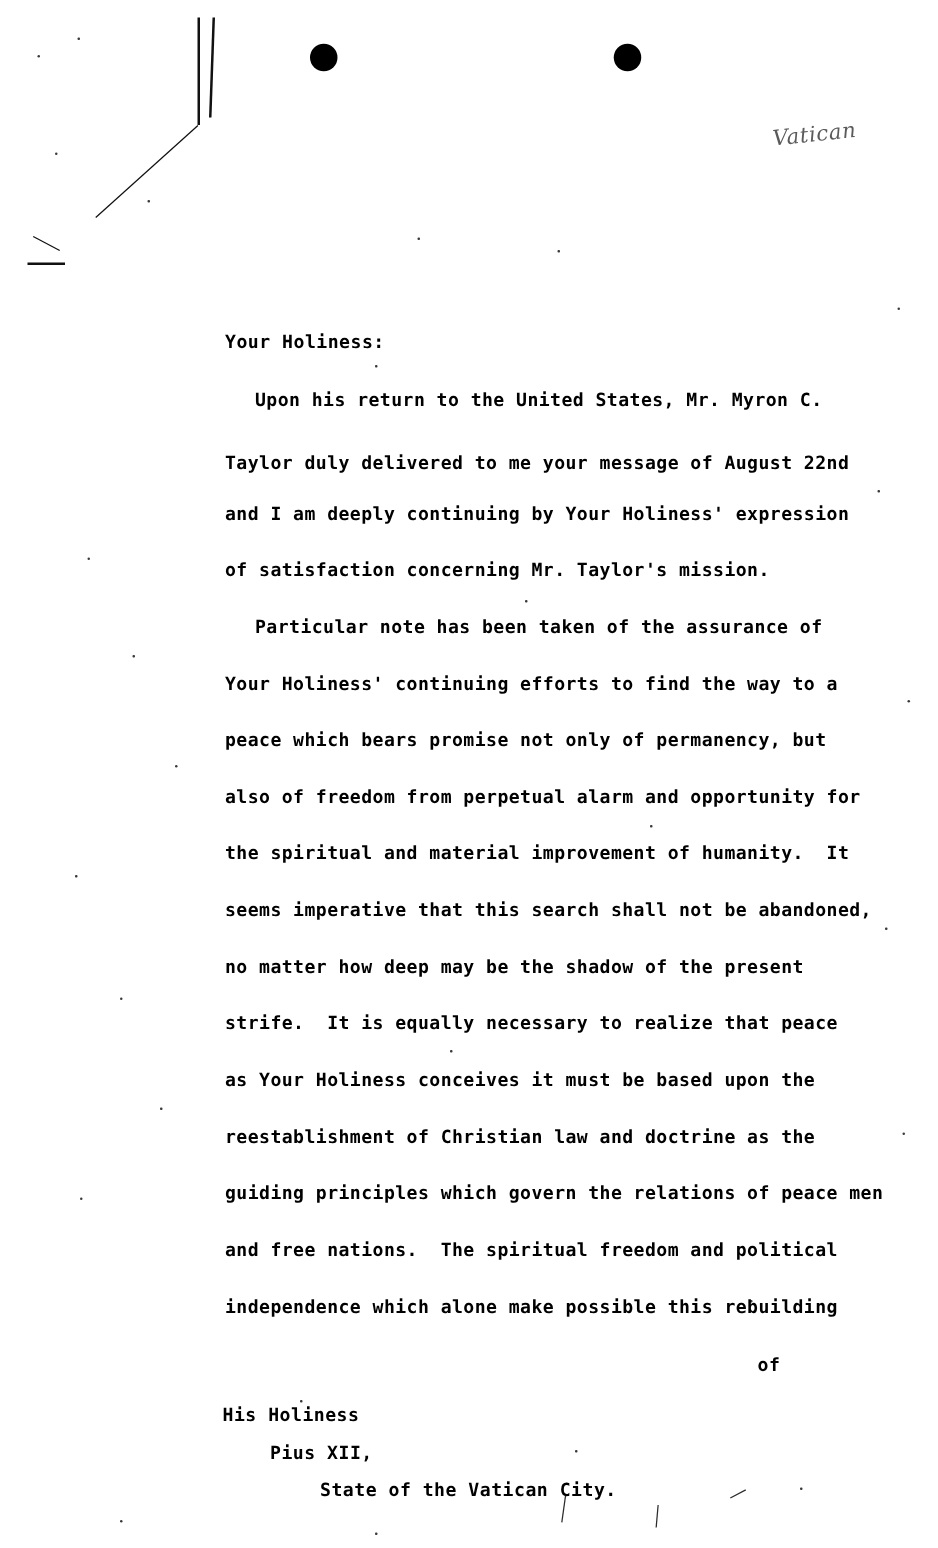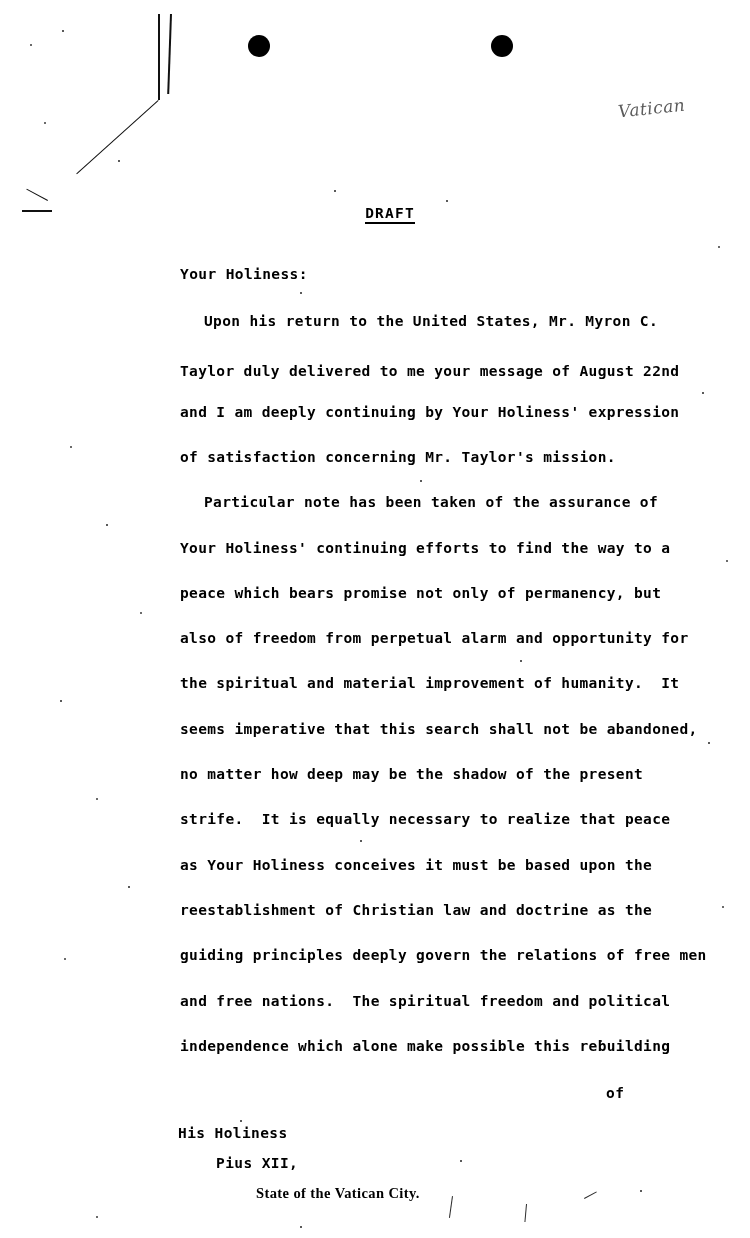--- a/index.html
+++ b/index.html
@@ -97,21 +97,21 @@
   }
   .addr {
     position: absolute;
     font-size: 14.5px;
     font-weight: bold;
     letter-spacing: 0.4px;
     white-space: pre;
   }
   .addr-1 { left: 178px; top: 1125px; }
   .addr-2 { left: 216px; top: 1155px; }
-  .addr-3 { left: 256px; top: 1185px; font-family: Liberation Serif, serif; }
+  .addr-3 { left: 256px; top: 1185px; }
 </style>
 </head>
 <body>
 
 <div class="page">
 
   <div class="punch-hole" style="left:248px; top:35px;"></div>
   <div class="punch-hole" style="left:491px; top:35px;"></div>
 
   <div class="crease" style="left:158px; top:14px; width:1.5px; height:86px;"></div>
@@ -148,42 +148,39 @@
   <div class="speck" style="left:96px; top:1216px; width:2px; height:2px;"></div>
   <div class="speck" style="left:300px; top:1226px; width:1.5px; height:1.5px;"></div>
   <div class="speck" style="left:640px; top:1190px; width:1.5px; height:1.5px;"></div>
 
   <div class="pen-mark" style="left:452px; top:1196px; width:1.2px; height:22px; transform:rotate(8deg);"></div>
   <div class="pen-mark" style="left:526px; top:1204px; width:1.2px; height:18px; transform:rotate(5deg);"></div>
   <div class="pen-mark" style="left:584px; top:1198px; width:14px; height:1.1px; transform:rotate(-28deg);"></div>
 
   <div class="handwriting">Vatican</div>
 
-  <div class="heading">
-    <span>DRAFT</span>
-  </div>
 
   <div class="salutation">Your Holiness:</div>
 
   <div id="body-host">
       <div class="body-line indent" style="top: 313px;">Upon his return to the United States, Mr. Myron C.</div>
       <div class="body-line" style="top: 363px;">Taylor duly delivered to me your message of August 22nd</div>
       <div class="body-line" style="top: 403.6px;">and I am deeply continuing by Your Holiness' expression</div>
       <div class="body-line" style="top: 448.9px;">of satisfaction concerning Mr. Taylor's mission.</div>
       <div class="body-line indent" style="top: 494.2px;">Particular note has been taken of the assurance of</div>
       <div class="body-line" style="top: 539.5px; text-align: right;">Your Holiness' continuing efforts to find the way to a</div>
       <div class="body-line" style="top: 584.8px;">peace which bears promise not only of permanency, but</div>
       <div class="body-line" style="top: 630.1px;">also of freedom from perpetual alarm and opportunity for</div>
       <div class="body-line" style="top: 675.4px;">the spiritual and material improvement of humanity.  It</div>
       <div class="body-line" style="top: 720.7px;">seems imperative that this search shall not be abandoned,</div>
       <div class="body-line" style="top: 766px;">no matter how deep may be the shadow of the present</div>
       <div class="body-line" style="top: 811.3px;">strife.  It is equally necessary to realize that peace</div>
       <div class="body-line" style="top: 856.6px;">as Your Holiness conceives it must be based upon the</div>
       <div class="body-line" style="top: 901.9px;">reestablishment of Christian law and doctrine as the</div>
-      <div class="body-line" style="top: 947.2px;">guiding principles deeply govern the relations of free men</div>
+      <div class="body-line" style="top: 947.2px;">guiding principles which govern the relations of peace men</div>
       <div class="body-line" style="top: 992.5px;">and free nations.  The spiritual freedom and political</div>
       <div class="body-line" style="top: 1037.8px;">independence which alone make possible this rebuilding</div>
     </div>
 
   <div class="catchword">of</div>
 
   <div class="addr addr-1">His Holiness</div>
   <div class="addr addr-2">Pius XII,</div>
   <div class="addr addr-3">State of the Vatican City.</div>
 

